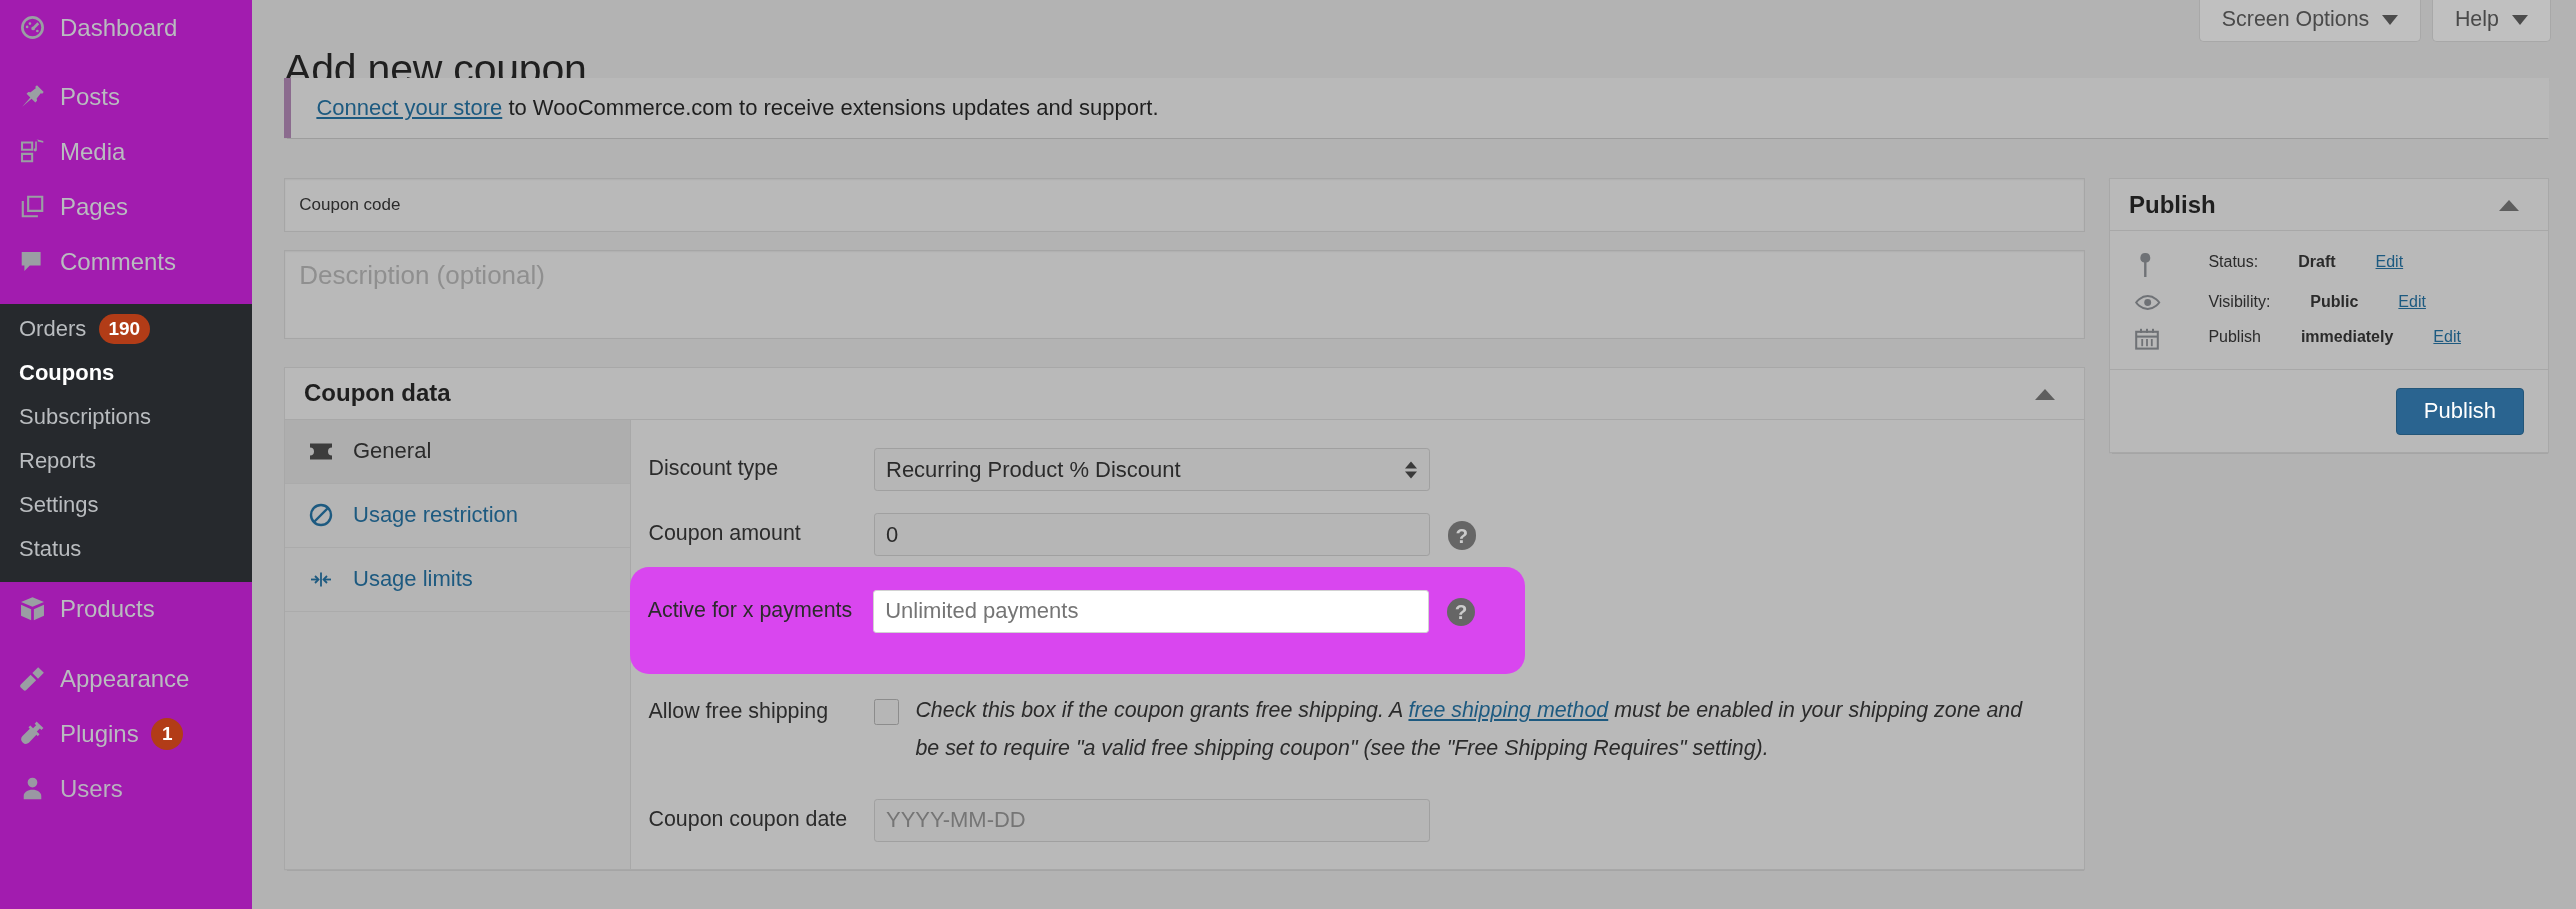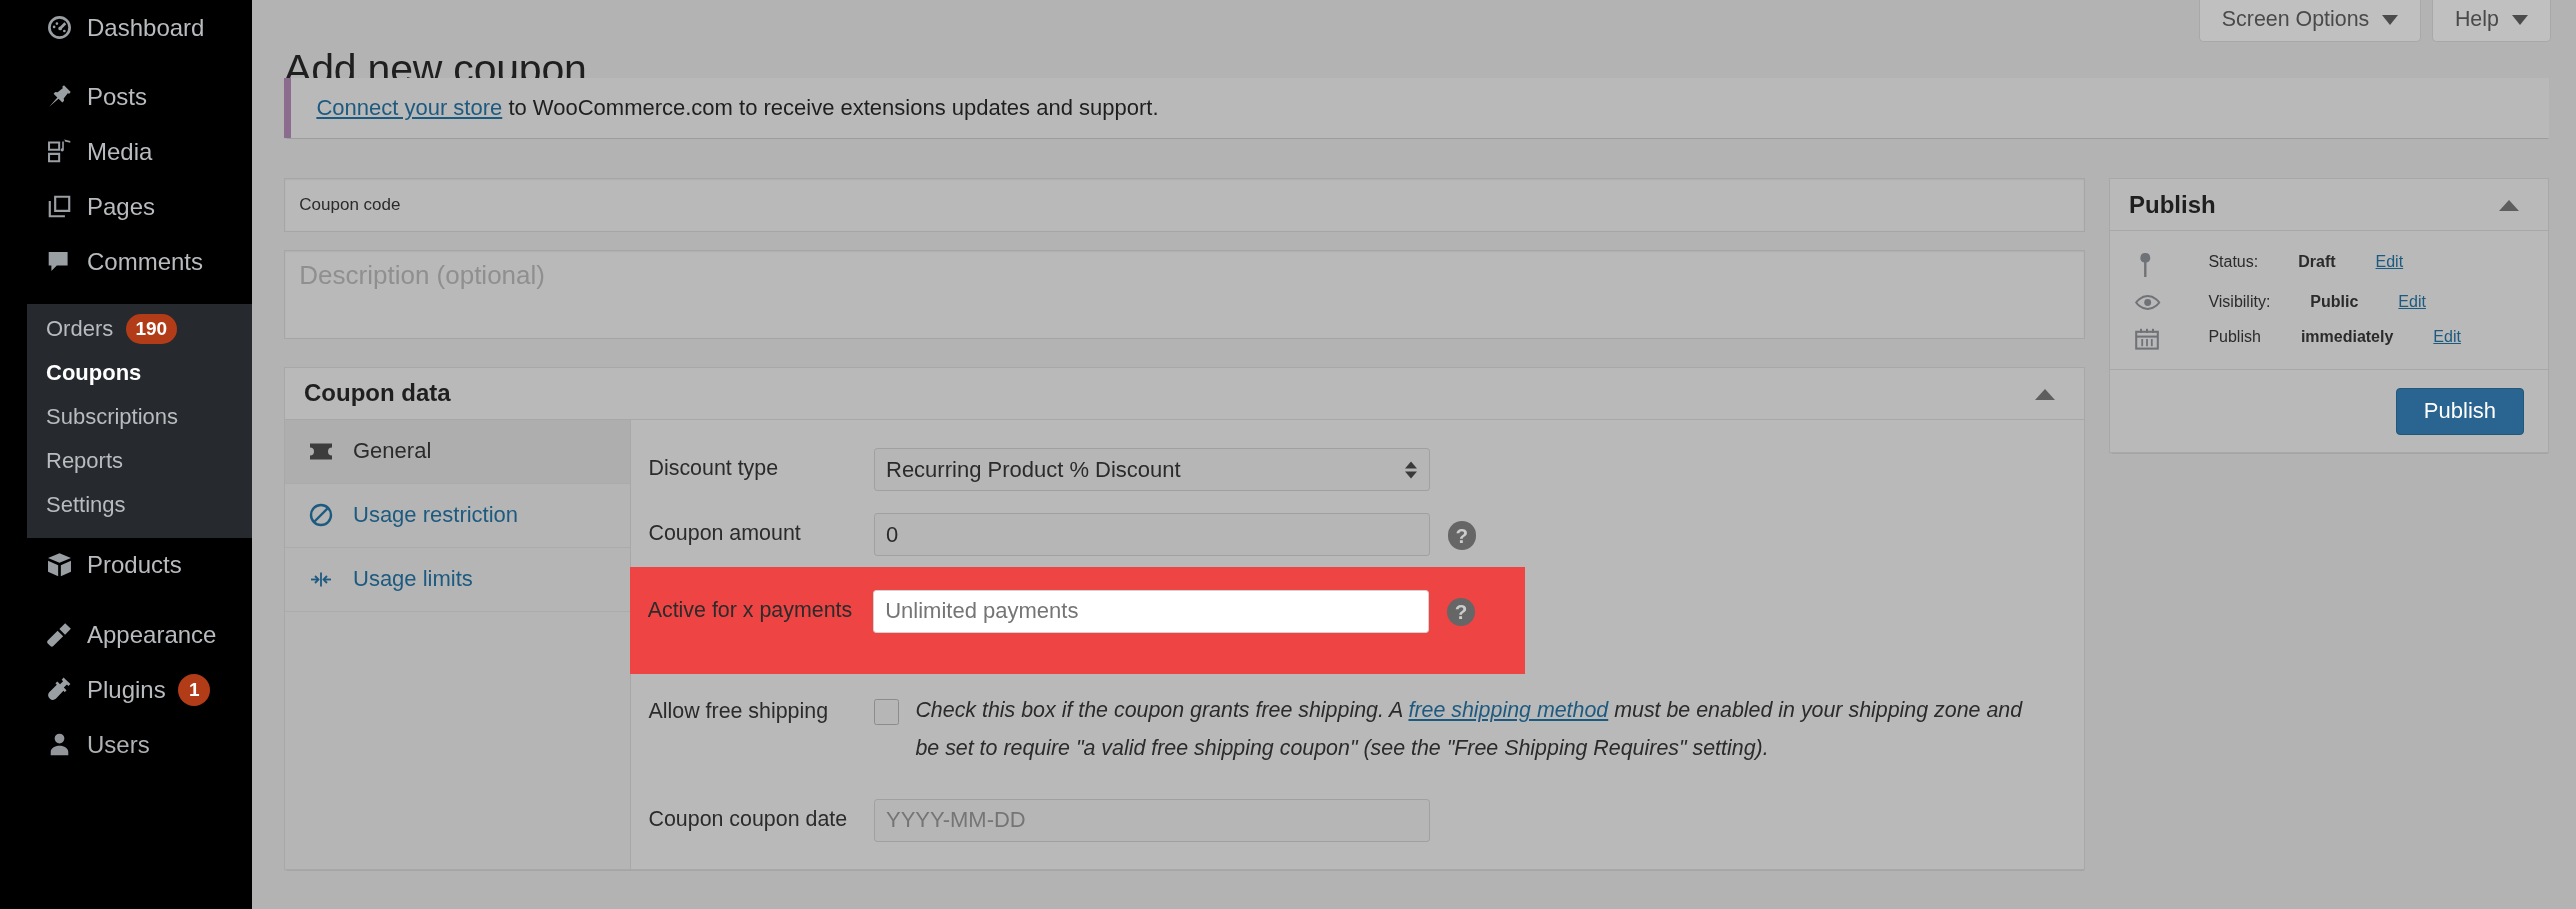--- a/index.html
+++ b/index.html
@@ -11,24 +11,23 @@
     background: #b3b3b3;
     font-family: "Liberation Sans", sans-serif;
     -webkit-font-smoothing: antialiased;
   }
   #root { position: relative; width: 2576px; height: 909px; }
 
   
   #adminmenu {
     position: absolute; left: 0; top: 0;
     width: 300px; height: 909px;
-    background: #000000;
+    background: #a21caf;
     color: #b7b7b7;
     overflow: hidden;
-    padding-left: 27px;
   }
   .menu-top {
     display: flex; align-items: center;
     height: 55px;
     padding-left: 19px;
     font-size: 24px;
     color: #b9bcbf;
     position: relative;
   }
   .menu-top .mi { width: 41px; display: flex; align-items: center; justify-content: flex-start; flex: 0 0 41px; }
@@ -262,22 +261,23 @@
     display: inline-flex; align-items: center; justify-content: center;
     font-size: 20.6px; font-weight: bold;
     margin-left: 17.5px; margin-top: 8px;
     font-family: "Liberation Sans", sans-serif;
   }
 
   
   .highlight-row {
     position: absolute;
     left: 0; top: 0;
-    background: #ef4444;
+    background: #d946ef;
     z-index: 5;
+    border-radius: 19px;
   }
 
   .cb-field { display:flex; align-items:flex-start; }
   .cb-box {
     width: 25.4px; height: 25.4px;
     border: 0.8px solid #8c8c8c;
     background: #b6b6b6;
     border-radius: 2.4px;
     margin-top: 8px;
     flex: 0 0 25.4px;
@@ -392,20 +392,23 @@
         <span>Coupons</span>
       </div>
       <div class="submenu-item">
         <span>Subscriptions</span>
       </div>
       <div class="submenu-item">
         <span>Reports</span>
       </div>
       <div class="submenu-item">
         <span>Settings</span>
+      </div>
+      <div class="submenu-item">
+        <span>Status</span>
       </div>
     </div>
 
     <div class="menu-top">
       <span class="mi">
         <svg class="icon-svg" width="27" height="27" viewBox="0 0 20 20">
             <path fill="#9a9fa3" d="M10 1 1.5 4.5 10 8l8.5-3.5L10 1zM1.5 6.4v8.2L9 18v-8.2L1.5 6.4zm17 0L11 9.8V18l7.5-3.4V6.4z"></path>
           </svg>
       </span>
       <span class="mlabel">Products</span>

